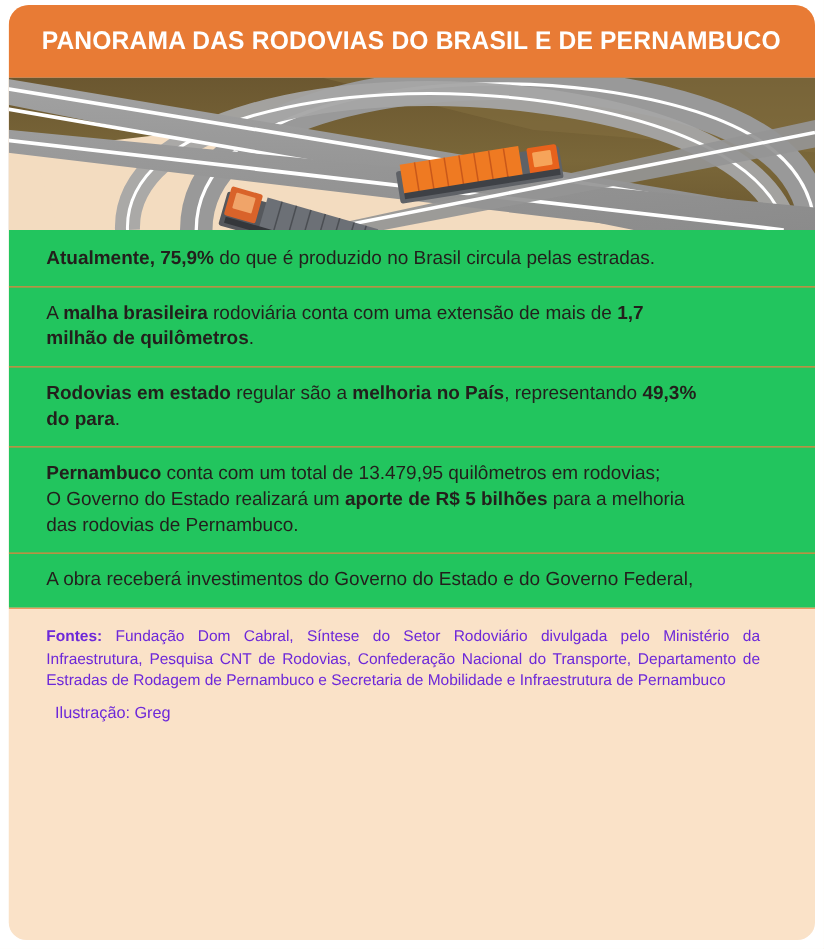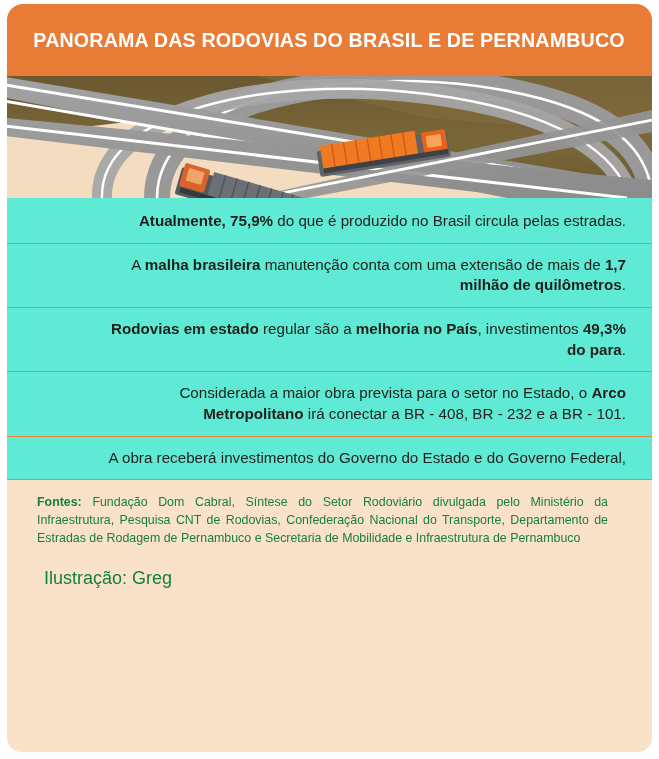--- a/index.html
+++ b/index.html
@@ -19,21 +19,21 @@
     height: 748px;
     margin: 4px auto 0 auto;
     background: #fae2c8;
     border-radius: 16px 16px 14px 14px;
     overflow: hidden;
     box-sizing: border-box;
   }
 
   
   .header {
-    height: 72px;
+    height: 58px;
     background: #e87b35;
     border-radius: 14px 14px 0 0;
     display: flex;
     align-items: center;
     justify-content: center;
     position: relative;
     z-index: 4;
   }
   .header-title {
     color: #ffffff;
@@ -52,51 +52,50 @@
     height: 122px;
     width: 100%;
     overflow: hidden;
     background: #6e5a32;
   }
   .illus-svg { display: block; width: 100%; height: 100%; }
 
   
   .sections {
     position: relative;
-    background: #5eead4;
+    background: #22c55e;
     padding: 0 0 0 0;
-    text-align: right;
   }
   .section {
     padding: 11px 26px 11px 30px;
     border-top: 1.5px solid #e8823c;
     font-size: 15.2px;
     line-height: 1.36;
     color: #231f1c;
   }
   .section:first-child {
     border-top: none;
     padding-top: 13px;
   }
   .section b { font-weight: bold; }
 
   
   .footer {
     border-top: 1.5px solid #e8823c;
     padding: 14px 44px 10px 30px;
-    color: #15803d;
+    color: #6d28d9;
   }
   .footer-sources {
     font-size: 12.4px;
     line-height: 1.42;
     text-align: justify;
   }
   .footer-credit {
-    font-size: 18px;
-    margin-top: 21px;
+    font-size: 13px;
+    margin-top: 8px;
     padding-left: 7px;
   }
 </style>
 </head>
 <body>
 
 <div class="infographic">
 
   <div class="header">
     <div class="header-title">PANORAMA DAS RODOVIAS DO BRASIL E DE PERNAMBUCO</div>
@@ -178,23 +177,23 @@
             <line x1="110" y1="-8" x2="110" y2="17"></line>
           </g>
         </g>
         <rect x="0" y="16" width="122" height="5" fill="#34373b"></rect>
       </g>
     </svg>
   </div>
 
   <div class="sections">
       <div class="section"><b>Atualmente, 75,9%</b><span> do que é produzido no Brasil circula pelas estradas.</span></div>
-      <div class="section"><span>A </span><b>malha brasileira</b><span> manutenção conta com uma extensão de mais de </span><b>1,7</b><br><b>milhão de quilômetros</b><span>.</span></div>
-      <div class="section"><b>Rodovias em estado</b><span> regular são a </span><b>melhoria no País</b><span>, investimentos </span><b>49,3%</b><br><b>do para</b><span>.</span></div>
-      <div class="section"><span>Considerada a maior obra prevista para o setor no Estado, o </span><b>Arco</b><br><b>Metropolitano</b><span> irá conectar a BR - 408, BR - 232 e a BR - 101.</span></div>
+      <div class="section"><span>A </span><b>malha brasileira</b><span> rodoviária conta com uma extensão de mais de </span><b>1,7</b><br><b>milhão de quilômetros</b><span>.</span></div>
+      <div class="section"><b>Rodovias em estado</b><span> regular são a </span><b>melhoria no País</b><span>, representando </span><b>49,3%</b><br><b>do para</b><span>.</span></div>
+      <div class="section"><b>Pernambuco</b><span> conta com um total de 13.479,95 quilômetros em rodovias;</span><br><span>O Governo do Estado realizará um </span><b>aporte de R$ 5 bilhões</b><span> para a melhoria</span><br><span>das rodovias de Pernambuco.</span></div>
       <div class="section"><span>A obra receberá investimentos do Governo do Estado e do Governo Federal,</span><br></div>
     </div>
 
   <div class="footer">
     <div class="footer-sources">
       <b>Fontes:</b>
       <span>Fundação Dom Cabral, Síntese do Setor Rodoviário divulgada pelo Ministério da Infraestrutura, Pesquisa CNT de Rodovias, Confederação Nacional do Transporte, Departamento de Estradas de Rodagem de Pernambuco e Secretaria de Mobilidade e Infraestrutura de Pernambuco</span>
     </div>
     <div class="footer-credit">Ilustração: Greg</div>
   </div>

